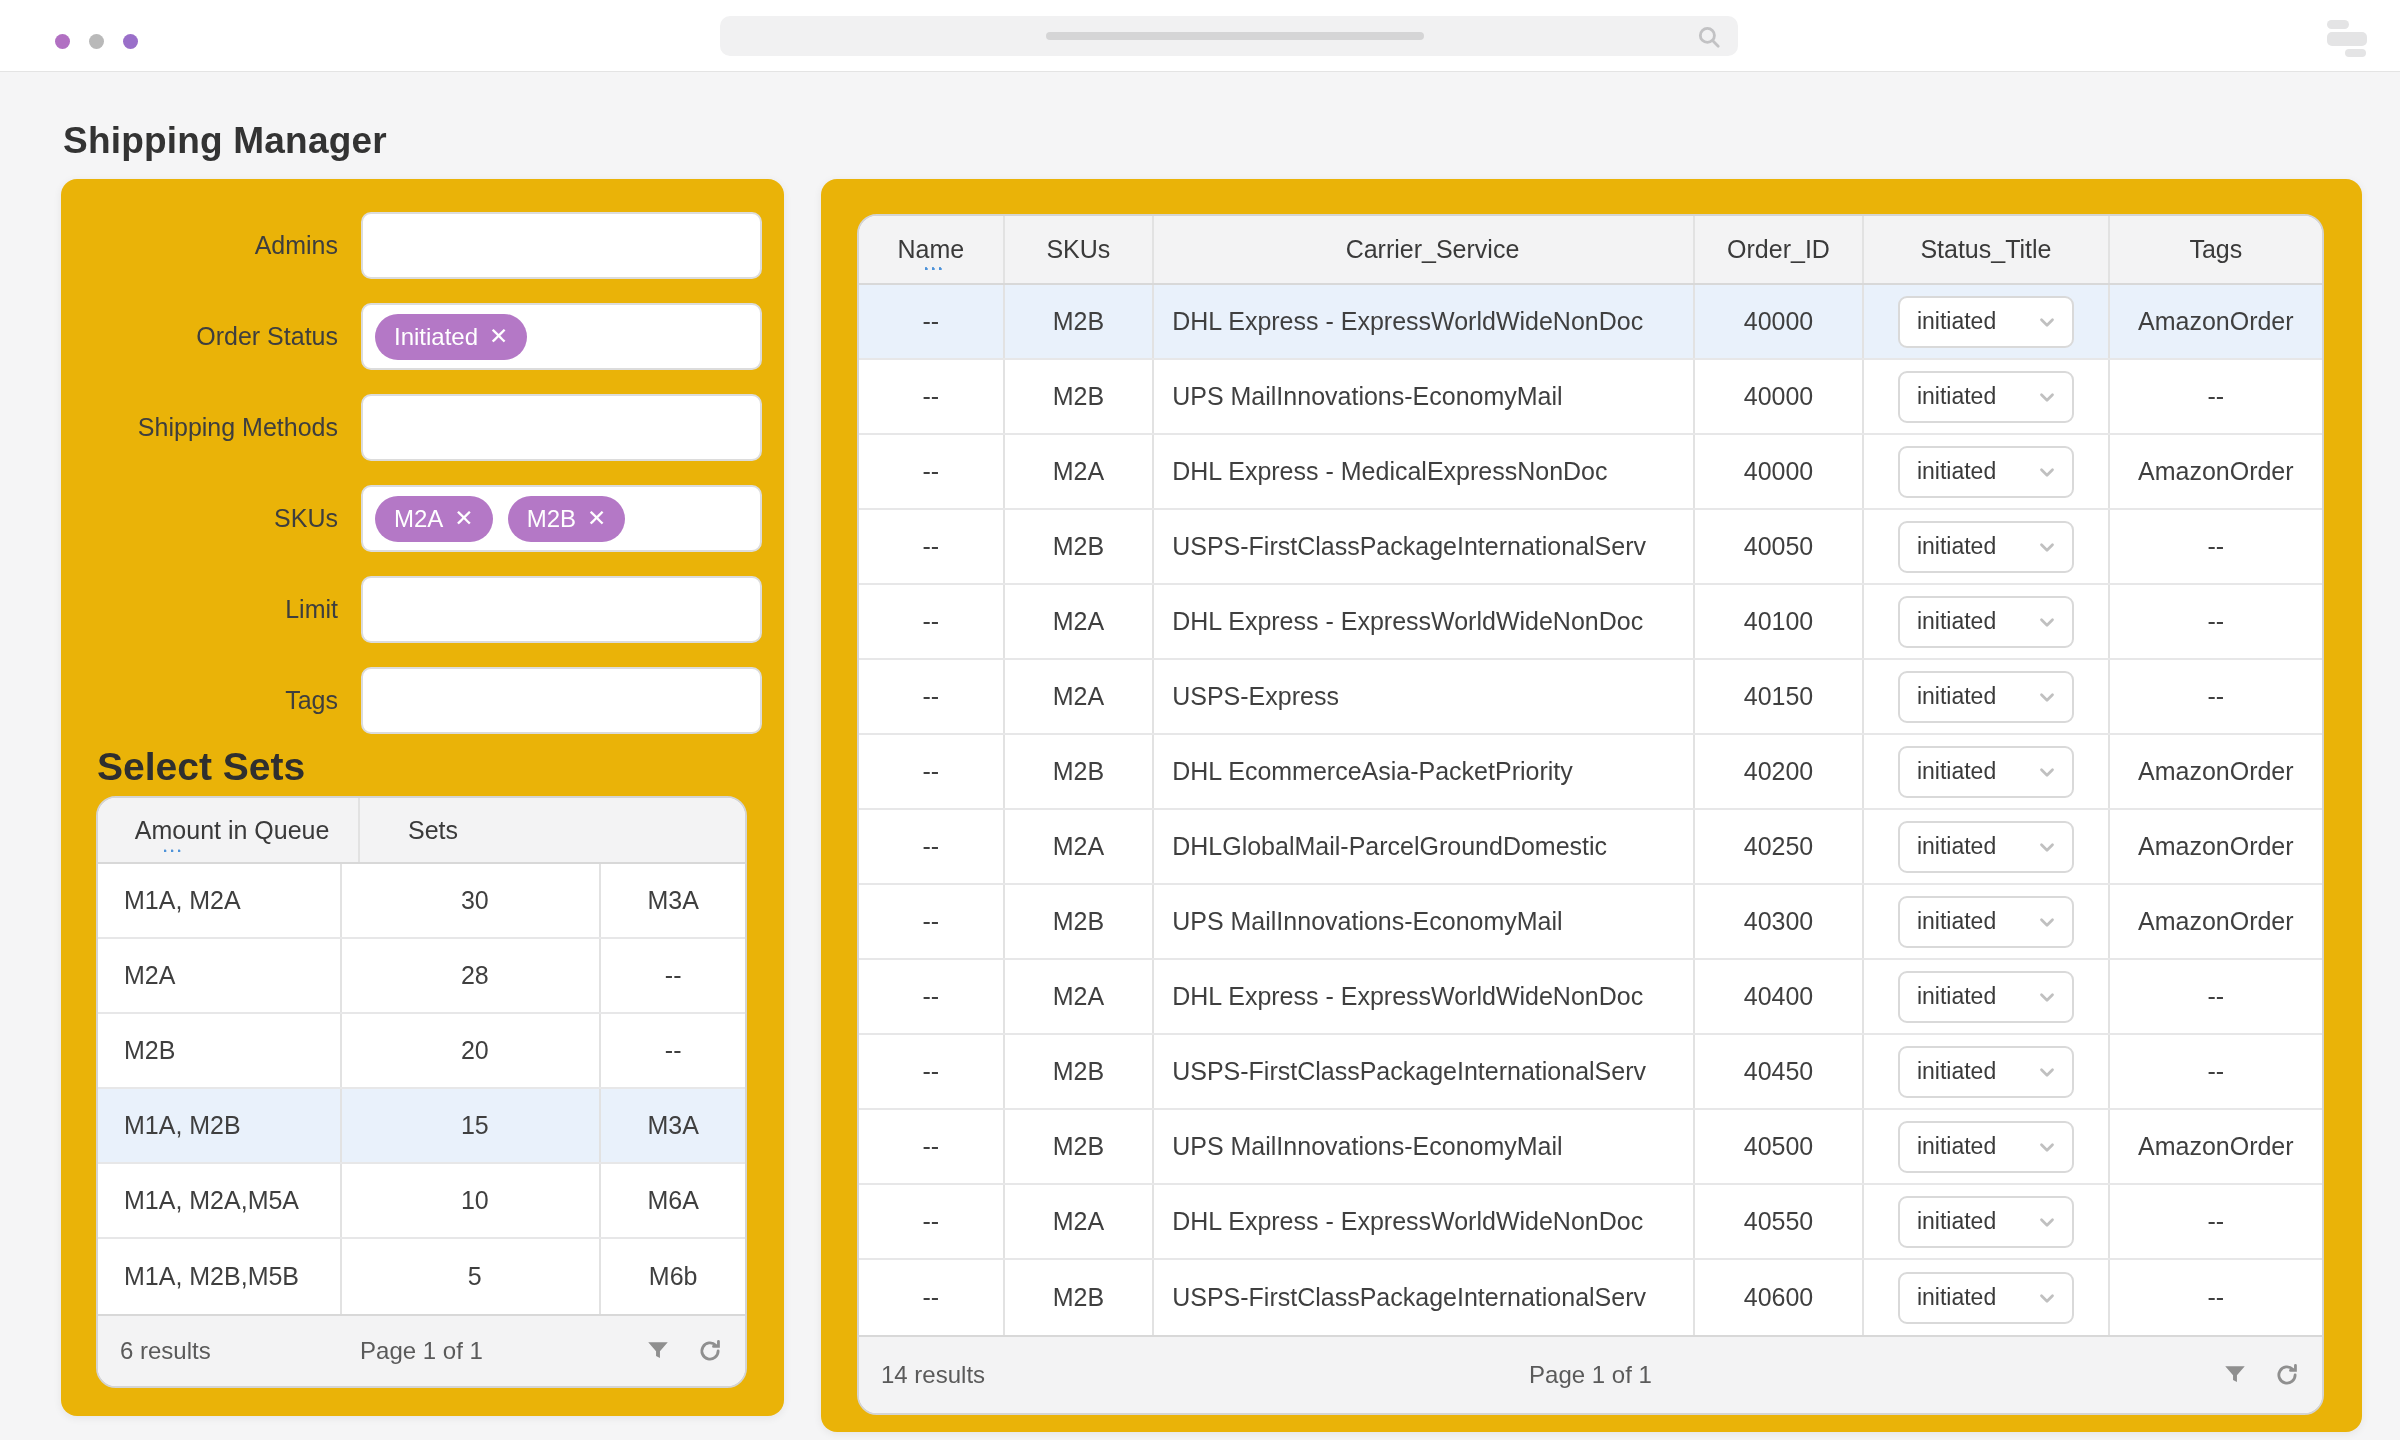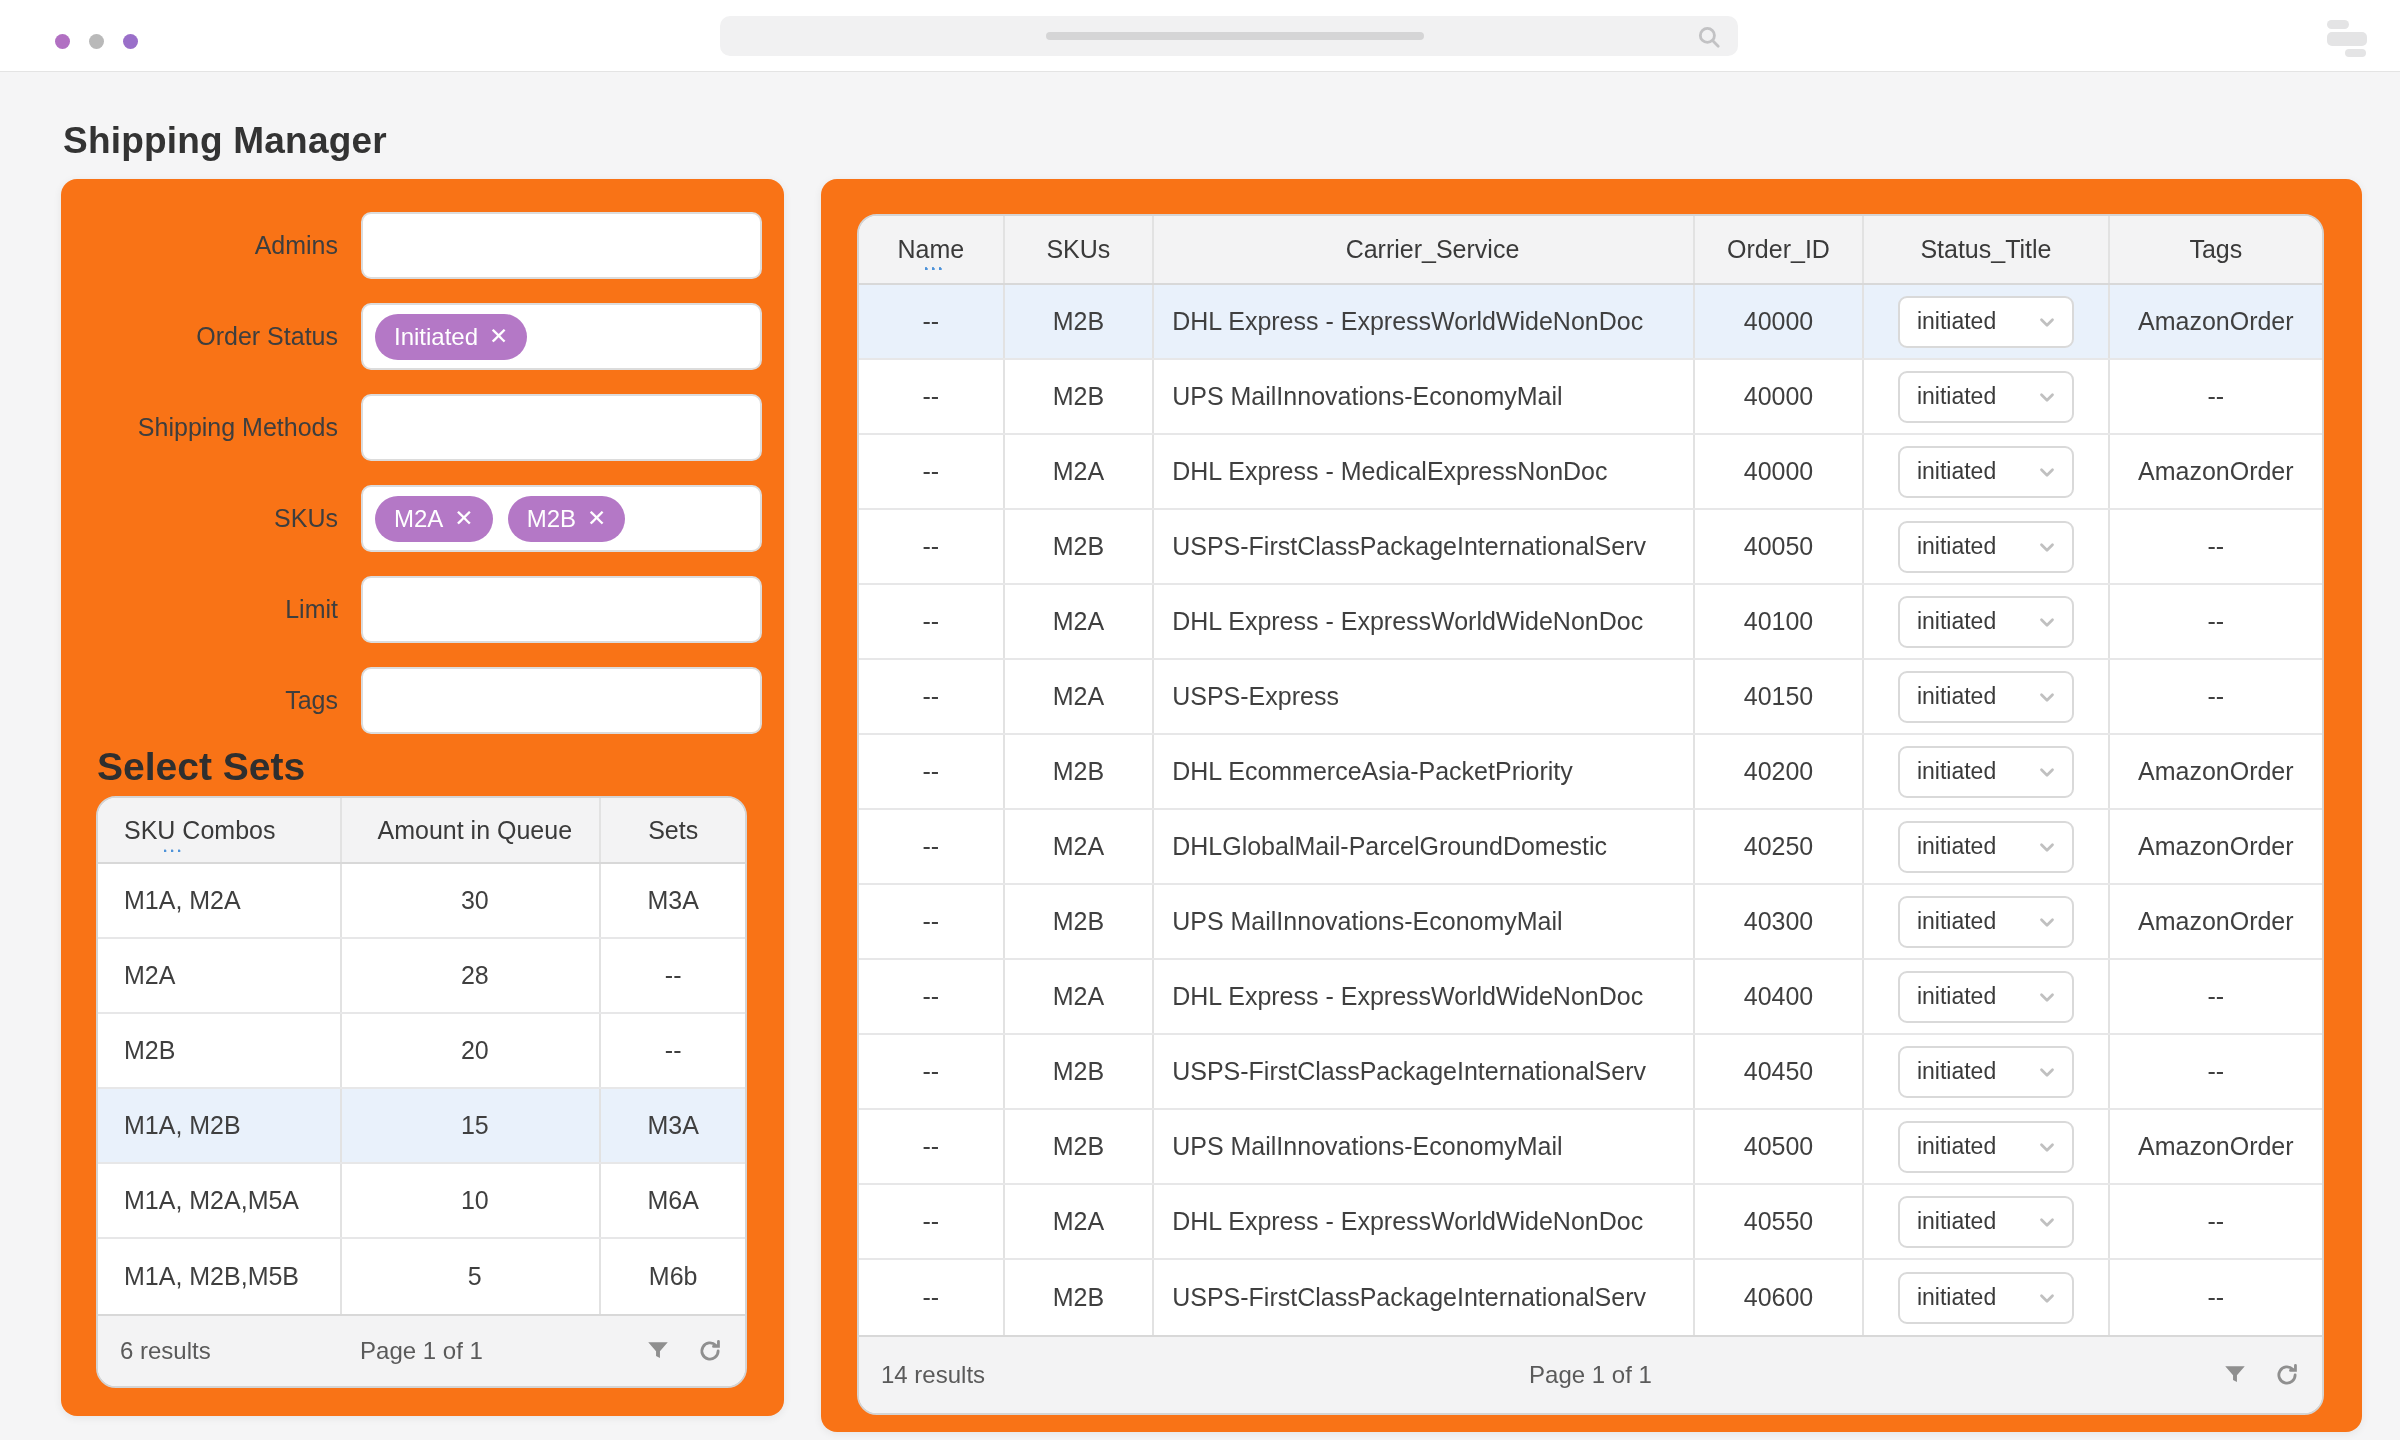--- a/index.html
+++ b/index.html
@@ -23,21 +23,21 @@
   .menu-bars span { position:absolute; background:#e4e4e5; border-radius:5px; display:block; }
   .mb1 { left:0; top:0;  width:22px; height:9px; }
   .mb2 { left:0; top:12px; width:40px; height:14px; }
   .mb3 { left:18px; top:29px; width:21px; height:8px; }
 
   
   .page-title { position:absolute; left:63px; top:120px; font-size:37px;
                 font-weight:bold; letter-spacing:.2px; color:#333; }
 
   
-  .card { position:absolute; background:#f97316; border-radius:16px;
+  .card { position:absolute; background:#eab308; border-radius:16px;
           box-shadow:0 2px 8px rgba(0,0,0,.07); }
   .card-left  { left:61px;  top:179px; width:723px;  height:1237px; }
   .card-right { left:821px; top:179px; width:1541px; height:1253px; }
 
   
   .filter-list { padding-top:21px; display:flex; flex-direction:column; }
   .filter-row { height:91px; display:flex; align-items:center; }
   .f-label { width:300px; text-align:right; padding-right:23px;
              font-size:25px; color:#3e3e3e; }
   .f-field { width:401px; height:67px; border:2px solid #dcdcdc; border-radius:10px;
@@ -165,21 +165,20 @@
       <div class="filter-row">
     <div class="f-label">Tags</div>
     <div class="f-field"></div>
   </div>
     </div>
 
   <div class="sets-heading">Select Sets</div>
 
   <div class="tbl sets-table">
     <div class="trow thead">
-      <div class="tcell c-combo">SKU Combos</div>
       <div class="tcell c-amount">Amount in Queue</div>
       <div class="tcell c-set">Sets</div>
     </div>
     <div class="tbody">
         <div class="trow">
     <div class="tcell c-combo">
       <span class="txt">M1A, M2A</span>
 
     </div>
     <div class="tcell c-amount">30</div>

